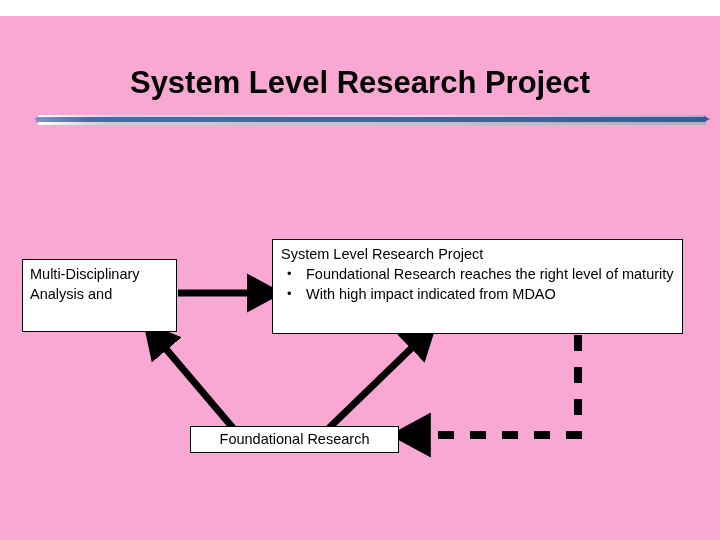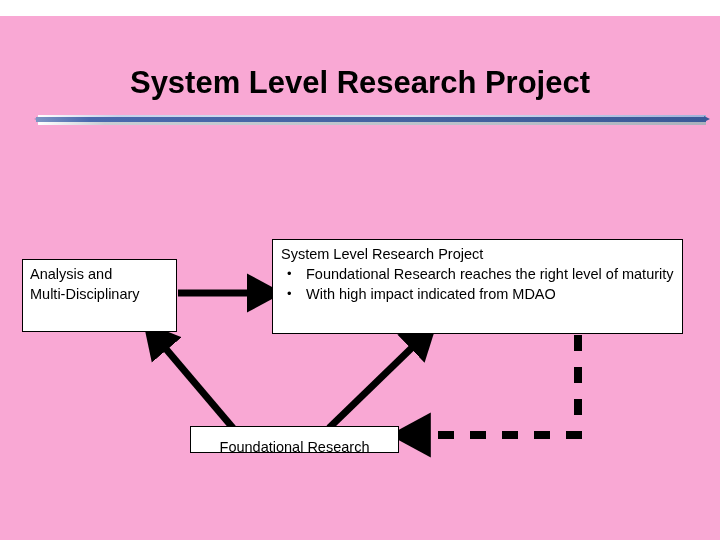--- a/index.html
+++ b/index.html
@@ -132,21 +132,21 @@
     font-size: 13px;
     line-height: 20px;
   }
   #box-slrp li .txt { display: block; }
 
   #box-foundational {
     left: 190px;
     top: 410px;
     width: 209px;
     height: 27px;
-    padding: 8px;
+    padding: 0;
     text-align: center;
     line-height: 25px;
   }
 
   
   #arrows {
     position: absolute;
     left: 0; top: 0;
     width: 720px; height: 540px;
     pointer-events: none;
@@ -185,22 +185,22 @@
     <g>
       <line x1="329" y1="412" x2="424" y2="320" stroke="#000000" stroke-width="7" marker-end="url(#ah)"></line>
     </g>
 
     <g>
       <path d="M 578 319 L 578 419 L 410 419" fill="none" stroke="#000000" stroke-width="8" stroke-dasharray="16 16" marker-end="url(#ah)"></path>
     </g>
   </svg>
 
   <div class="box" id="box-mdao">
+    <span class="line">Multi-Disciplinary</span>
     <span class="line">Analysis and</span>
-    <span class="line">Multi-Disciplinary</span>
   </div>
 
   <div class="box" id="box-slrp">
     <span class="hdr">System Level Research Project</span>
     <ul>
       <li>
         <span class="bullet">•</span>
         <span class="txt">Foundational Research reaches the right level of maturity</span>
       </li>
       <li>

